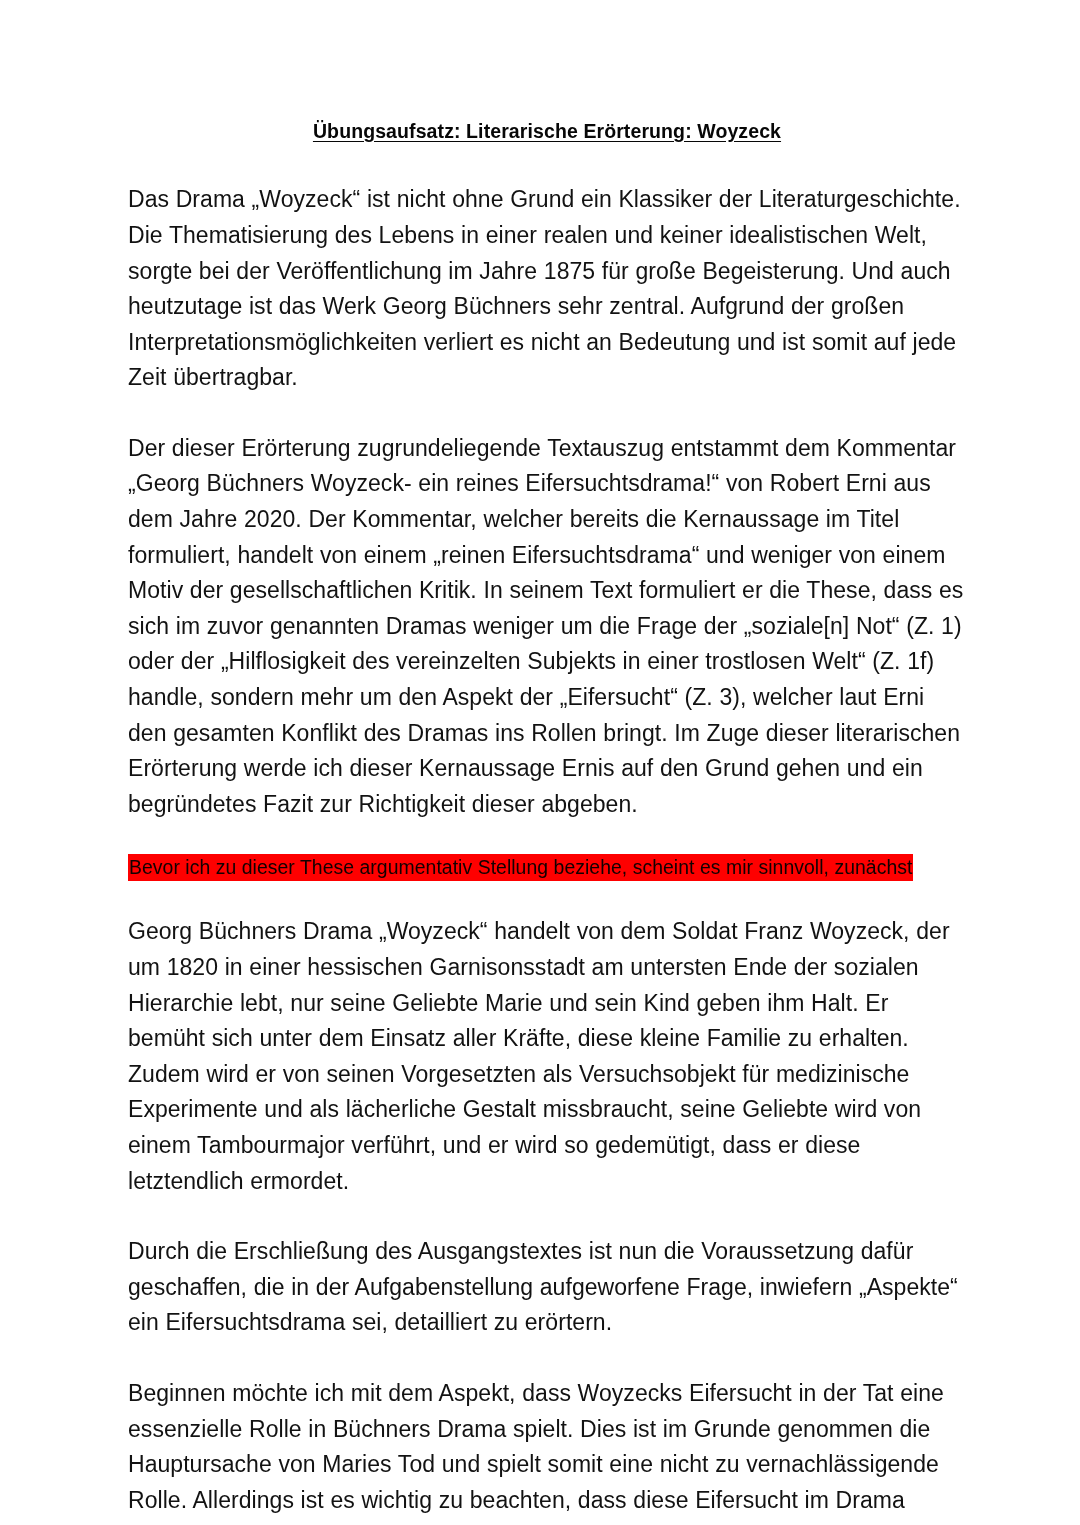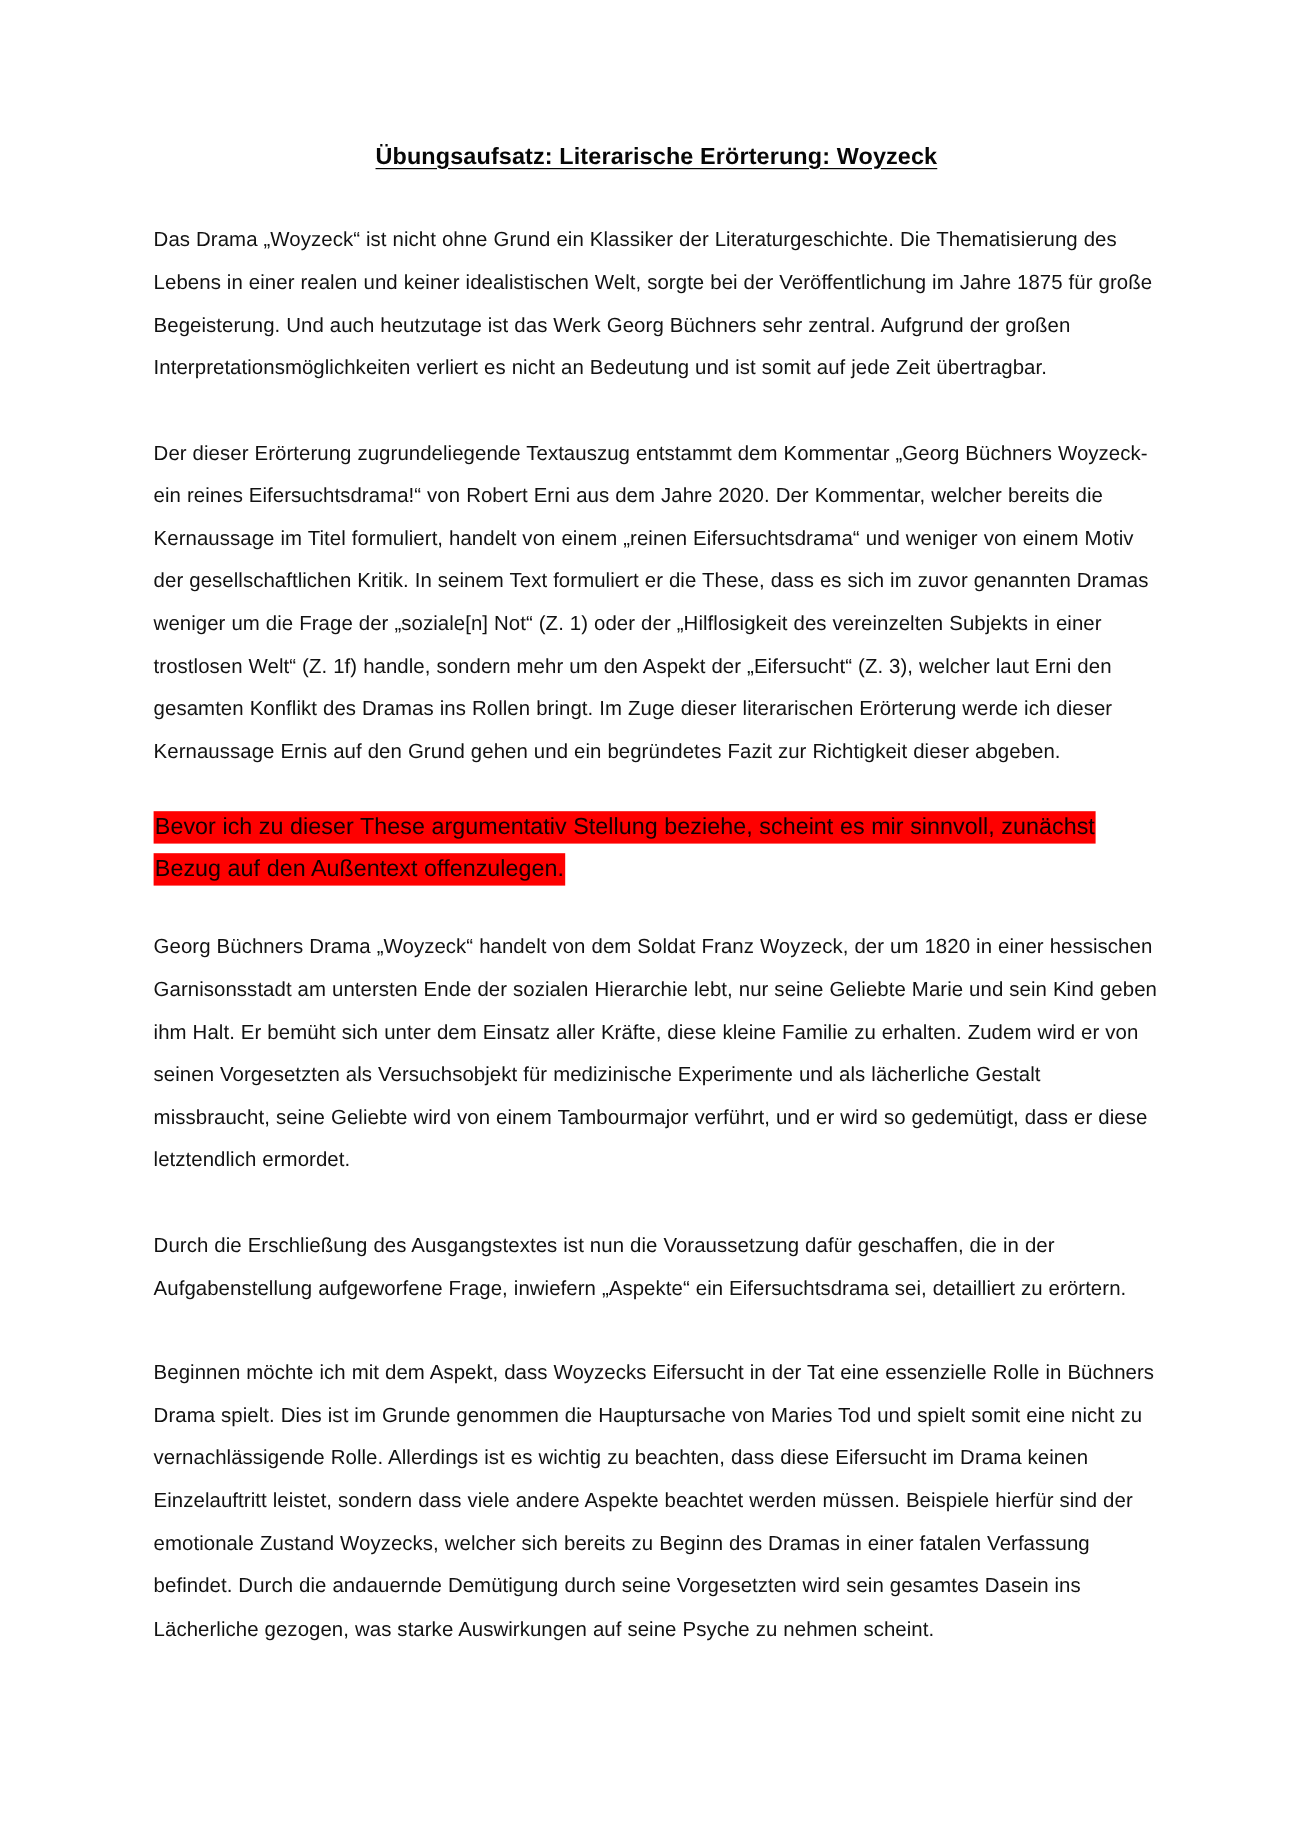--- a/index.html
+++ b/index.html
@@ -31,21 +31,21 @@
     font-size: 19.5px;
     font-weight: bold;
     text-decoration: underline;
     text-underline-offset: 3px;
     letter-spacing: 0.1px;
     margin: 0 0 0 0;
     line-height: 1.35;
     color: #070707;
   }
   .para {
-    font-size: 17px;
+    font-size: 23px;
     line-height: 35.6px;
     margin: 0;
     color: #121212;
     letter-spacing: 0.05px;
     word-spacing: 0.2px;
   }
   .gap-title {
     height: 38px;
   }
   .gap-para {
@@ -94,21 +94,20 @@
     <p class="para">Das Drama „Woyzeck“ ist nicht ohne Grund ein Klassiker der Literaturgeschichte. Die Thematisierung des Lebens in einer realen und keiner idealistischen Welt, sorgte bei der Veröffentlichung im Jahre 1875 für große Begeisterung. Und auch heutzutage ist das Werk Georg Büchners sehr zentral. Aufgrund der großen Interpretationsmöglichkeiten verliert es nicht an Bedeutung und ist somit auf jede Zeit übertragbar.</p>
 
     <div class="gap-para"></div>
 
     <p class="para">Der dieser Erörterung zugrundeliegende Textauszug entstammt dem Kommentar „Georg Büchners Woyzeck- ein reines Eifersuchtsdrama!“  von Robert Erni aus dem Jahre 2020. Der Kommentar, welcher bereits die Kernaussage im Titel formuliert, handelt von einem „reinen Eifersuchtsdrama“ und weniger von einem Motiv der gesellschaftlichen Kritik. In seinem Text formuliert er die These, dass es sich im zuvor genannten Dramas weniger um die Frage der „soziale[n] Not“ (Z. 1) oder der „Hilflosigkeit des vereinzelten Subjekts in einer trostlosen Welt“ (Z. 1f)  handle, sondern mehr um den Aspekt der „Eifersucht“ (Z. 3), welcher laut Erni den gesamten Konflikt des Dramas ins Rollen bringt. Im Zuge dieser literarischen Erörterung werde ich dieser Kernaussage Ernis auf den Grund gehen und ein begründetes Fazit zur Richtigkeit dieser abgeben.</p>
 
     <div class="gap-highlight-top"></div>
 
     <div class="hl-block">
       <span class="hl-line"><span class="mark">Bevor ich zu dieser These argumentativ Stellung beziehe, scheint es mir sinnvoll, zunächst</span></span>
-      <span class="hl-line"><span class="mark">Bezug auf den Außentext offenzulegen.</span></span>
     </div>
 
     <div class="gap-highlight-bottom"></div>
 
 
     <p class="para">Georg Büchners Drama „Woyzeck“ handelt von dem Soldat Franz Woyzeck, der um 1820 in einer hessischen Garnisonsstadt am untersten Ende der sozialen Hierarchie lebt, nur seine Geliebte Marie und sein Kind geben ihm Halt. Er bemüht sich unter dem Einsatz aller Kräfte, diese kleine Familie zu erhalten. Zudem wird er von seinen Vorgesetzten als Versuchsobjekt für medizinische Experimente und als lächerliche Gestalt missbraucht, seine Geliebte wird von einem Tambourmajor verführt, und er wird so gedemütigt, dass er diese letztendlich ermordet.</p>
 
     <div class="gap-para"></div>
 
     <p class="para">Durch die Erschließung des Ausgangstextes ist nun die Voraussetzung dafür geschaffen, die in der Aufgabenstellung aufgeworfene Frage, inwiefern „Aspekte“ ein Eifersuchtsdrama sei, detailliert zu erörtern.</p>

